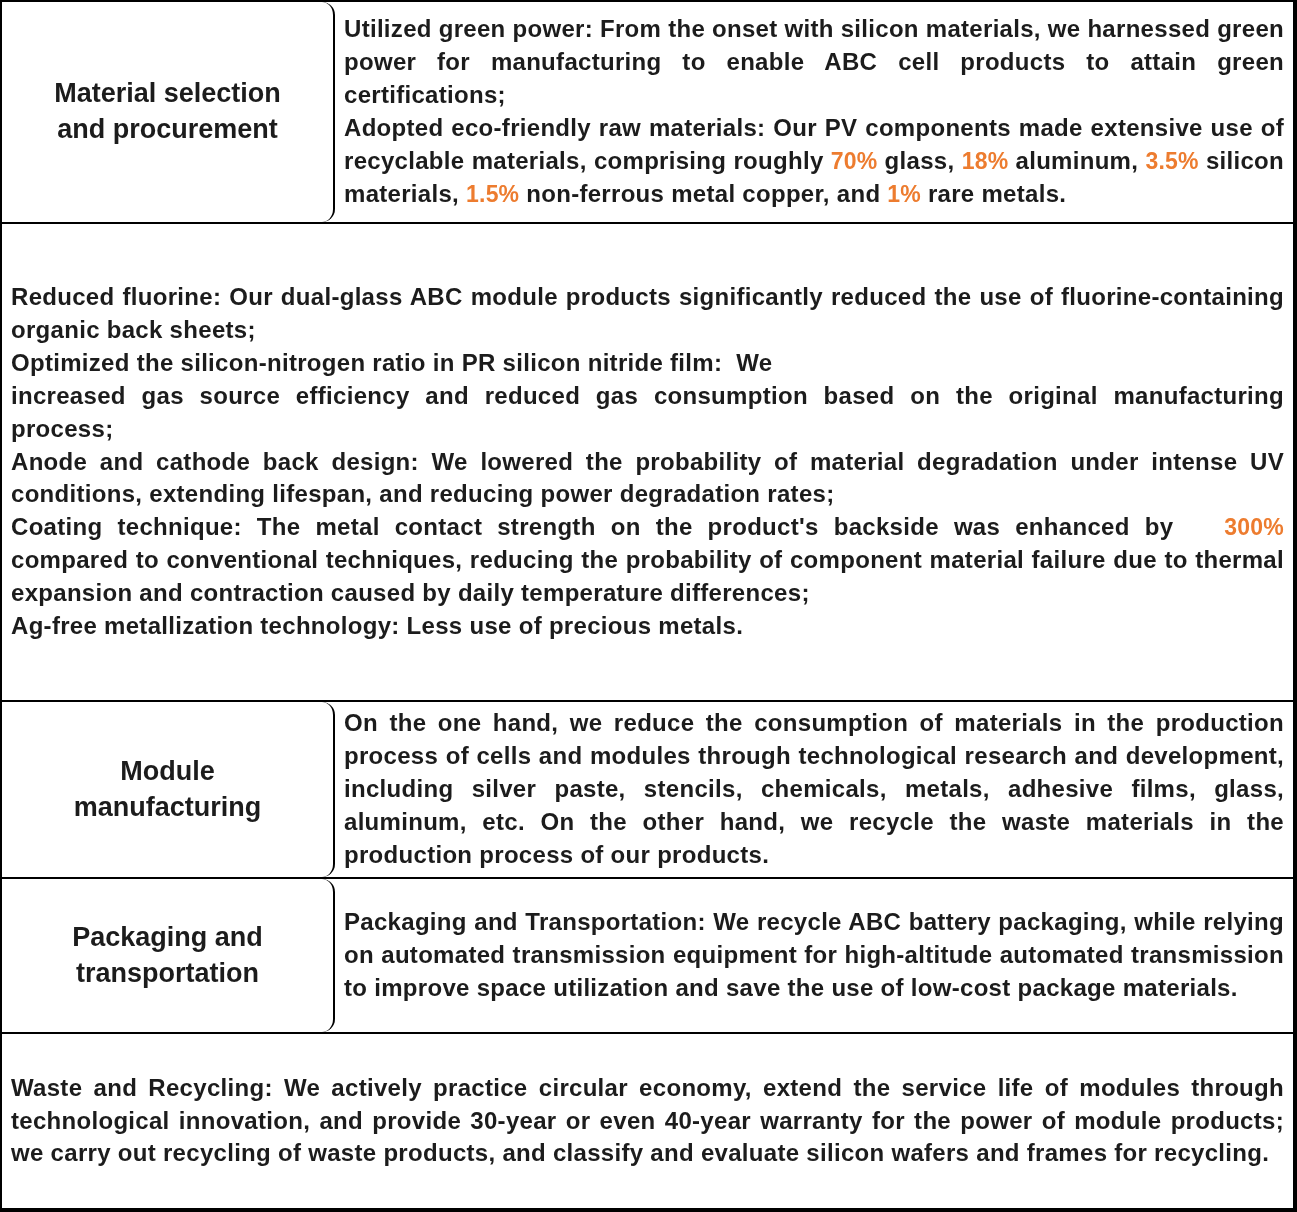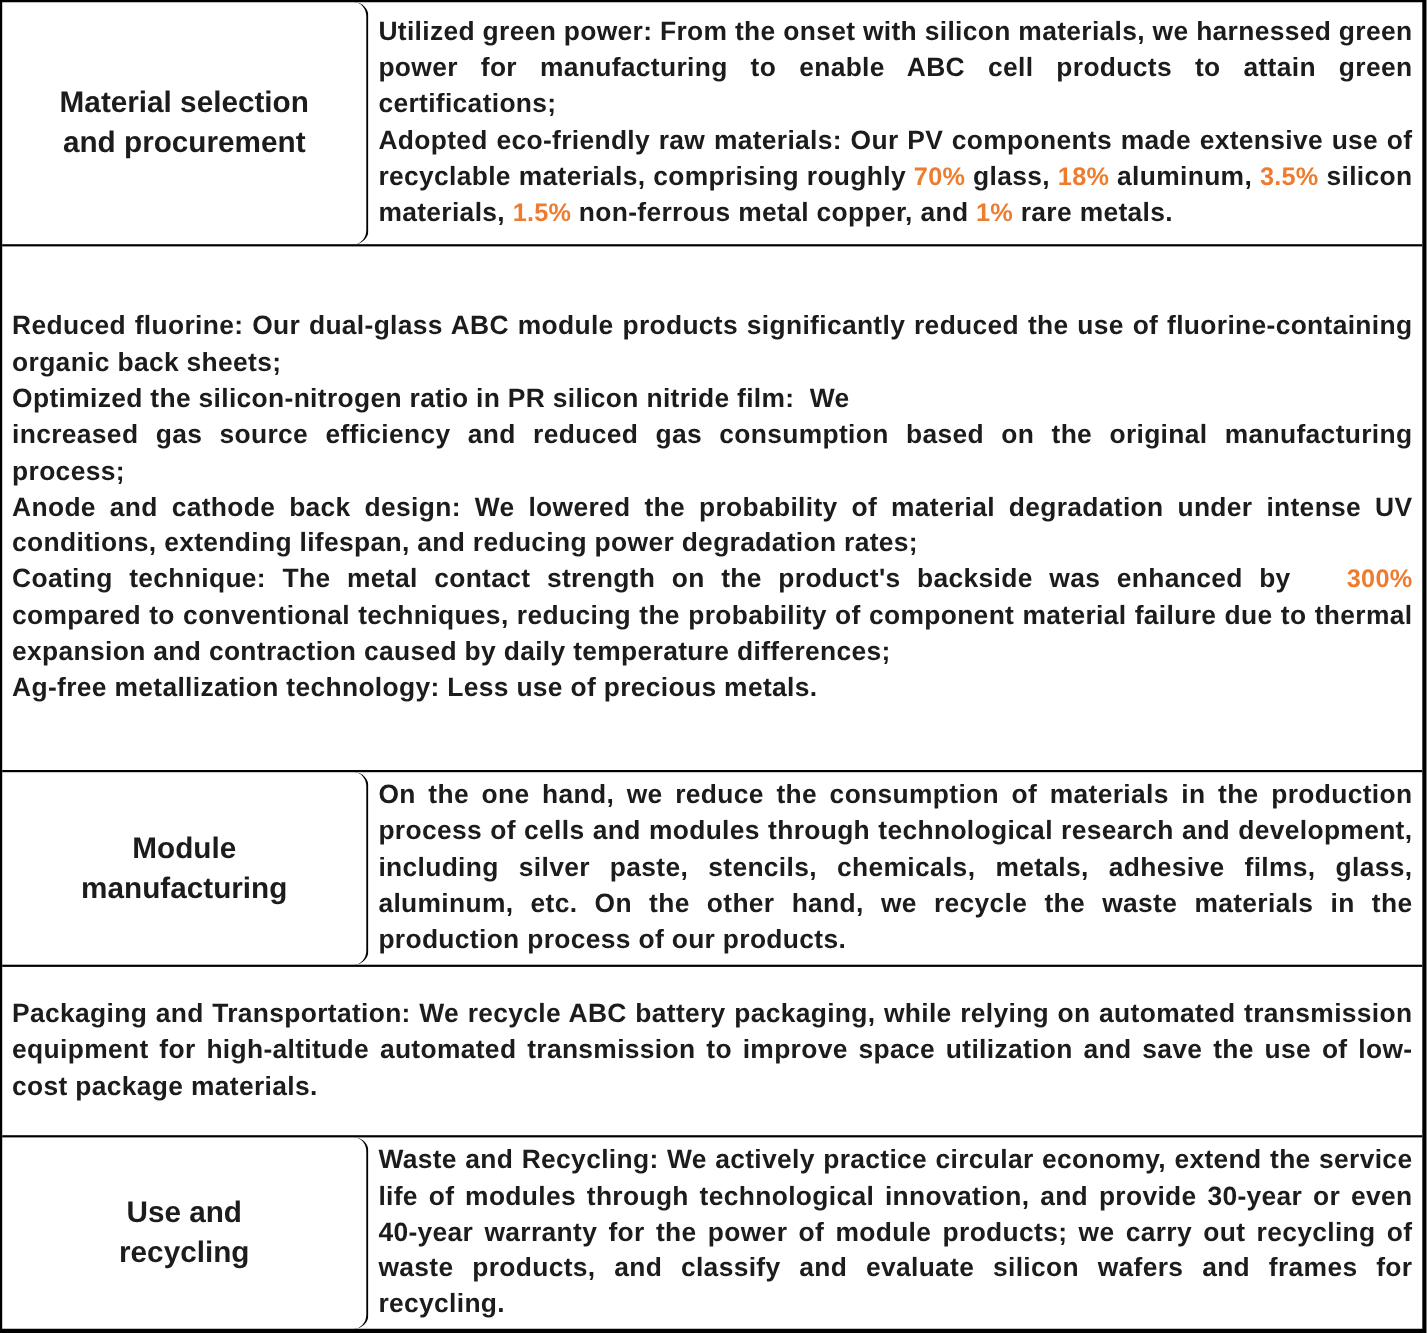--- a/index.html
+++ b/index.html
@@ -100,25 +100,25 @@
 
   <div class="row">
     <div class="cell header">Module
 manufacturing</div>
     <div class="cell body">
       <div class="body-text"><span>On the one hand, we reduce the consumption of materials in the production process of cells and modules through technological research and development, including silver paste, stencils, chemicals, metals, adhesive films, glass, aluminum, etc. On the other hand, we recycle the waste materials in the production process of our products.</span></div>
     </div>
   </div>
 
   <div class="row">
+    <div class="cell header">Packaging and
+transportation</div>
     <div class="cell body">
       <div class="body-text"><span>Packaging and Transportation: We recycle ABC battery packaging, while relying on automated transmission equipment for high-altitude automated transmission to improve space utilization and save the use of low-cost package materials.</span></div>
     </div>
   </div>
 
   <div class="row">
-    <div class="cell header">Use and
-recycling</div>
     <div class="cell body">
       <div class="body-text"><span>Waste and Recycling: We actively practice circular economy, extend the service life of modules through technological innovation, and provide 30-year or even 40-year warranty for the power of module products; we carry out recycling of waste products, and classify and evaluate silicon wafers and frames for recycling.</span></div>
     </div>
   </div>
 </div>
 
 </body></html>

